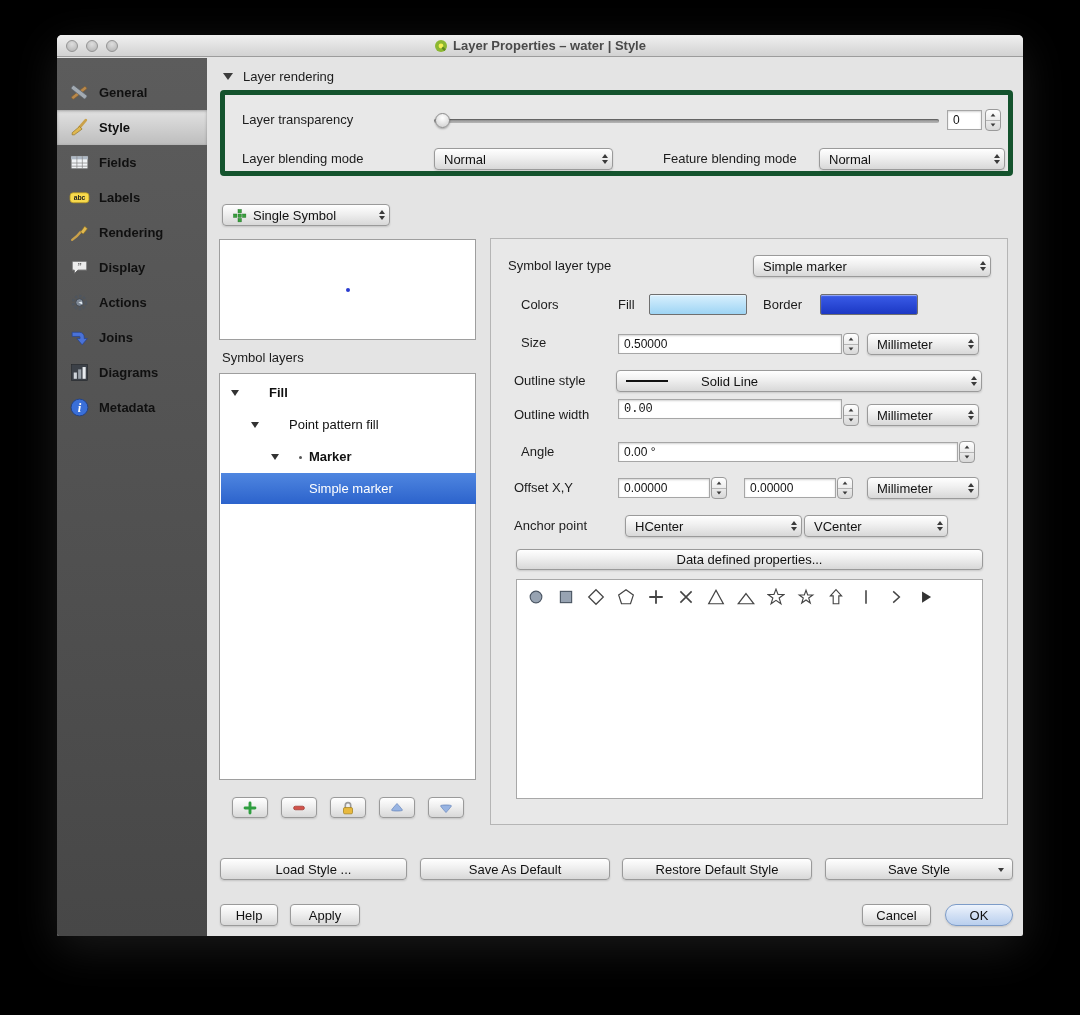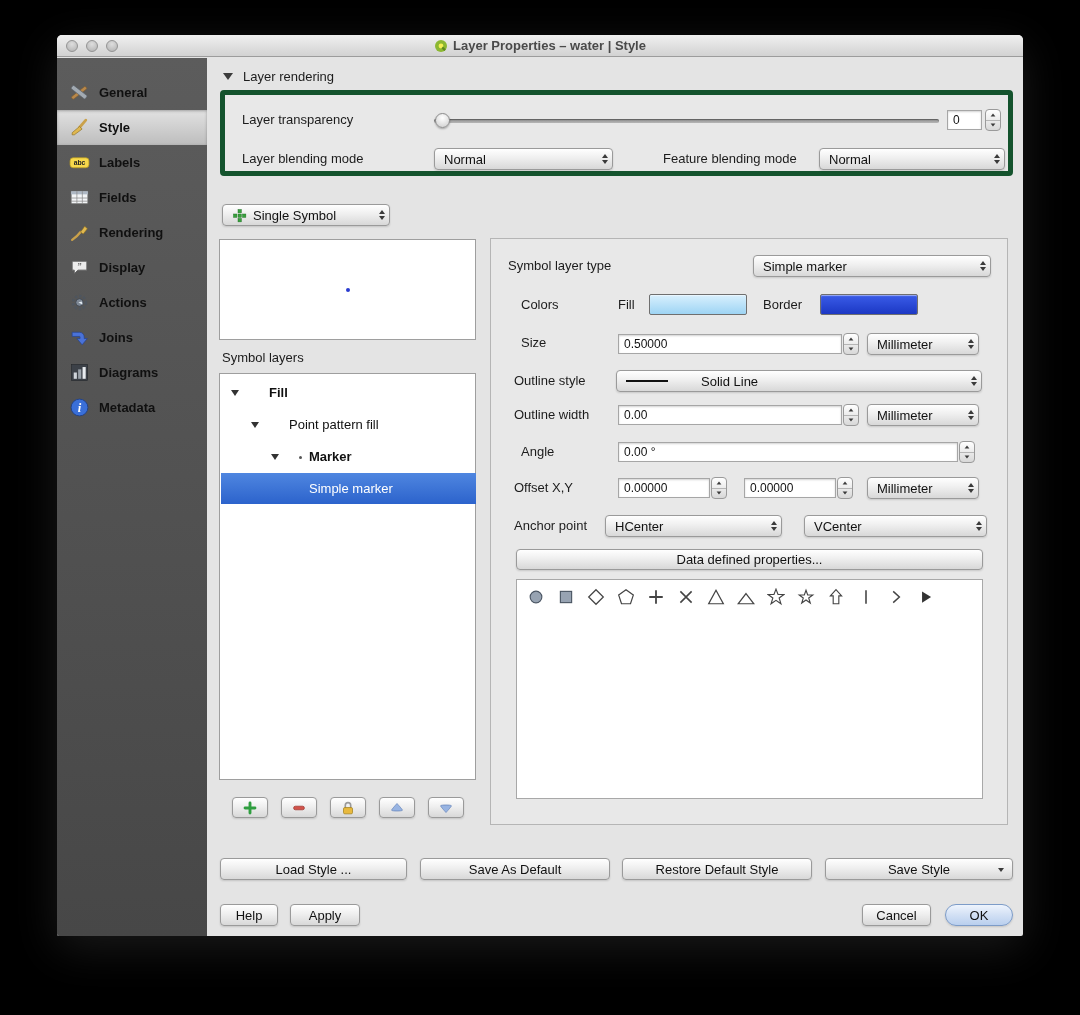--- a/index.html
+++ b/index.html
@@ -124,35 +124,35 @@
     </div>
     <div class="side-item selected">
       <svg viewBox="0 0 20 20">
           <path d="M16 3 L10 10" stroke="#caa14a" stroke-width="2.6" stroke-linecap="round"></path>
           <polygon points="10,9 12.5,11.5 5,17 3,17 3,15" fill="#e0b84f" stroke="#8a6d1f" stroke-width="0.6"></polygon>
         </svg>
       <span>Style</span>
     </div>
     <div class="side-item">
       <svg viewBox="0 0 20 20">
-          <rect x="1" y="5.5" width="18" height="9.5" rx="3" fill="#f7d94c" stroke="#b89a20" stroke-width="0.7"></rect>
-          <text x="10" y="12.8" font-size="6.5" text-anchor="middle" fill="#222" font-weight="bold" font-family="Liberation Sans, sans-serif">abc</text>
-        </svg>
-      <span>Labels</span>
-    </div>
-    <div class="side-item">
-      <svg viewBox="0 0 20 20">
           <rect x="2" y="4" width="16" height="12" fill="#f2f4f6" stroke="#666" stroke-width="0.8"></rect>
           <rect x="2" y="4" width="16" height="3" fill="#aeb8c4"></rect>
           <line x1="2" y1="10.5" x2="18" y2="10.5" stroke="#888" stroke-width="0.7"></line>
           <line x1="2" y1="13.5" x2="18" y2="13.5" stroke="#888" stroke-width="0.7"></line>
           <line x1="7.5" y1="4" x2="7.5" y2="16" stroke="#888" stroke-width="0.7"></line>
           <line x1="12.7" y1="4" x2="12.7" y2="16" stroke="#888" stroke-width="0.7"></line>
         </svg>
       <span>Fields</span>
+    </div>
+    <div class="side-item">
+      <svg viewBox="0 0 20 20">
+          <rect x="1" y="5.5" width="18" height="9.5" rx="3" fill="#f7d94c" stroke="#b89a20" stroke-width="0.7"></rect>
+          <text x="10" y="12.8" font-size="6.5" text-anchor="middle" fill="#222" font-weight="bold" font-family="Liberation Sans, sans-serif">abc</text>
+        </svg>
+      <span>Labels</span>
     </div>
     <div class="side-item">
       <svg viewBox="0 0 20 20">
           <path d="M3 17 C6 15 8 13.5 11 9.5" stroke="#caa14a" stroke-width="2.2" fill="none" stroke-linecap="round"></path>
           <polygon points="11,9.5 15,4 17.5,6.5 13.5,11.5" fill="#e0b84f" stroke="#8a6d1f" stroke-width="0.6"></polygon>
         </svg>
       <span>Rendering</span>
     </div>
     <div class="side-item">
       <svg viewBox="0 0 20 20">
@@ -336,21 +336,21 @@
     <div class="select" style="left:125px; top:131px; width:366px;gap:25px;">
       <span class="line-sample"></span>
       <span>Solid Line</span>
       <span class="sel-arrows">
           <i class="tri-u"></i>
           <i class="tri-d"></i>
         </span>
     </div>
 
     <div class="lbl" style="left:23px; top:166px;">Outline width</div>
-    <div class="field" style="left:127px; top:166px; width:224px;">0.00</div>
+    <div class="field" style="left:127px; top:160px; width:224px;font-family:Liberation Mono, monospace;">0.00</div>
     <div class="stepper" style="left:352px; top:165px;">
       <div class="step up">
           <i class="tri-u"></i>
         </div>
       <div class="step">
           <i class="tri-d"></i>
         </div>
     </div>
     <div class="select" style="left:376px; top:165px; width:112px;">
       <span>Millimeter</span>
@@ -392,28 +392,28 @@
     </div>
     <div class="select" style="left:376px; top:238px; width:112px;">
       <span>Millimeter</span>
       <span class="sel-arrows">
           <i class="tri-u"></i>
           <i class="tri-d"></i>
         </span>
     </div>
 
     <div class="lbl" style="left:23px; top:277px;">Anchor point</div>
-    <div class="select" style="left:114px; top:276px; width:177px;">
+    <div class="select" style="left:134px; top:276px; width:177px;">
       <span>HCenter</span>
       <span class="sel-arrows">
           <i class="tri-u"></i>
           <i class="tri-d"></i>
         </span>
     </div>
-    <div class="select" style="left:313px; top:276px; width:183px;">
+    <div class="select" style="left:313px; top:276px; width:144px;">
       <span>VCenter</span>
       <span class="sel-arrows">
           <i class="tri-u"></i>
           <i class="tri-d"></i>
         </span>
     </div>
 
     <div class="btn" style="left:25px; top:310px; width:467px; height:21px;">
       <span>Data defined properties...</span>
     </div>

